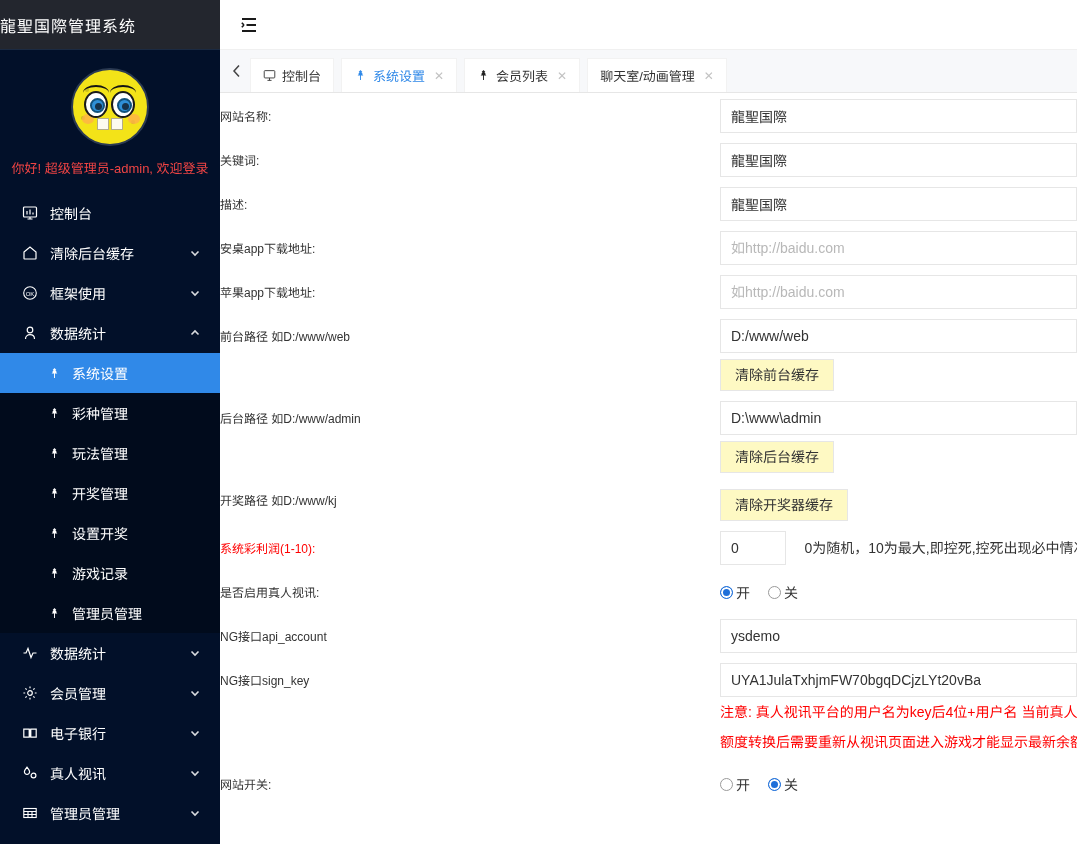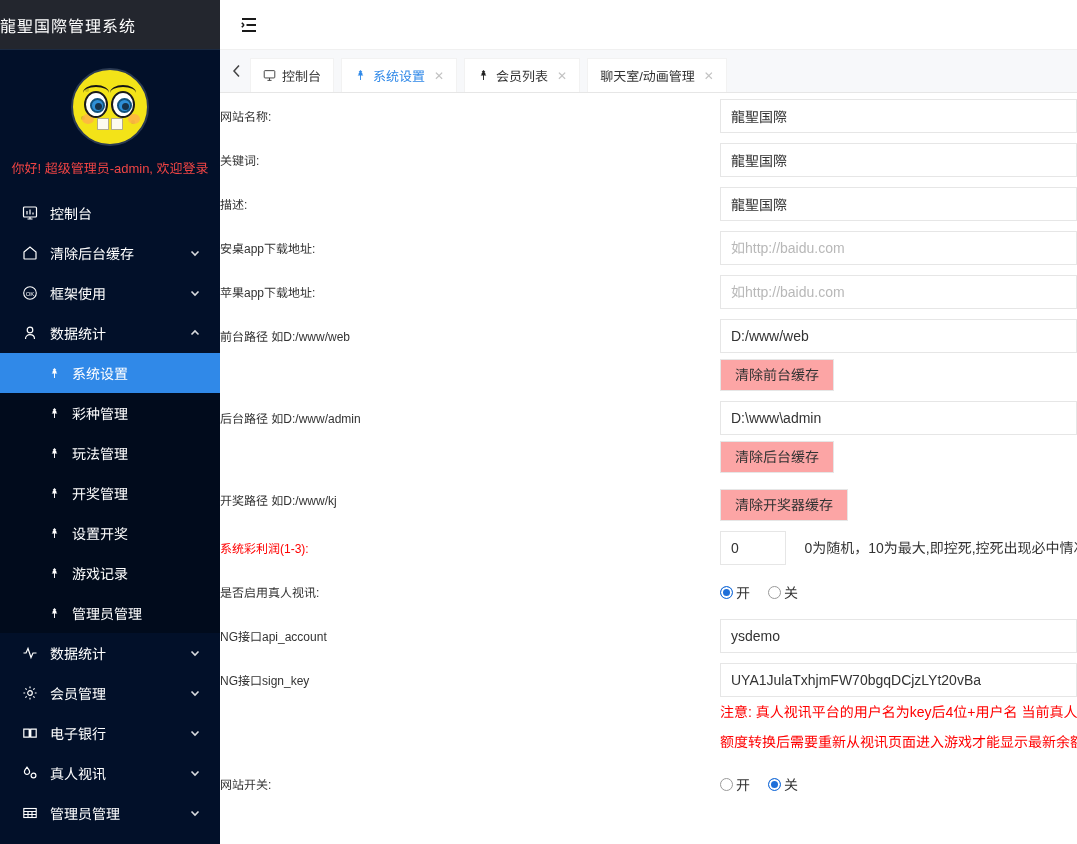--- a/index.html
+++ b/index.html
@@ -229,21 +229,21 @@
   }
   .inp::placeholder { color: #b8b8b8; }
   .inp.narrow { width: 66px; display: inline-block; vertical-align: top; }
   .btn-cache {
     margin-top: 6px;
     display: inline-block;
     height: 32px;
     line-height: 30px;
     padding: 0 14px;
     border: 1px solid #e6e6e6;
-    background: #fca5a5;
+    background: #fef9c3;
     font-size: 14px;
     color: #333333;
     cursor: pointer;
     font-family: "Liberation Sans", "DejaVu Sans", sans-serif;
   }
   .inline-hint {
     display: inline-block;
     vertical-align: top;
     font-size: 14px;
     color: #333333;
@@ -620,21 +620,21 @@
       </div>
 
       <div class="form-row">
         <div class="form-label">开奖路径 如D:/www/kj</div>
         <div class="form-field">
           <button class="btn-cache">清除开奖器缓存</button>
         </div>
       </div>
 
       <div class="form-row">
-        <div class="form-label red">系统彩利润(1-3):</div>
+        <div class="form-label red">系统彩利润(1-10):</div>
         <div class="form-field" style="white-space:nowrap;">
           <input class="inp narrow" value="0" style="">
           <span class="inline-hint">0为随机，10为最大,即控死,控死出现必中情况会造成前台不开奖，一般设置为1</span>
         </div>
       </div>
 
       <div class="form-row">
         <div class="form-label">是否启用真人视讯:</div>
         <div class="form-field">
           <div class="radio-group">

